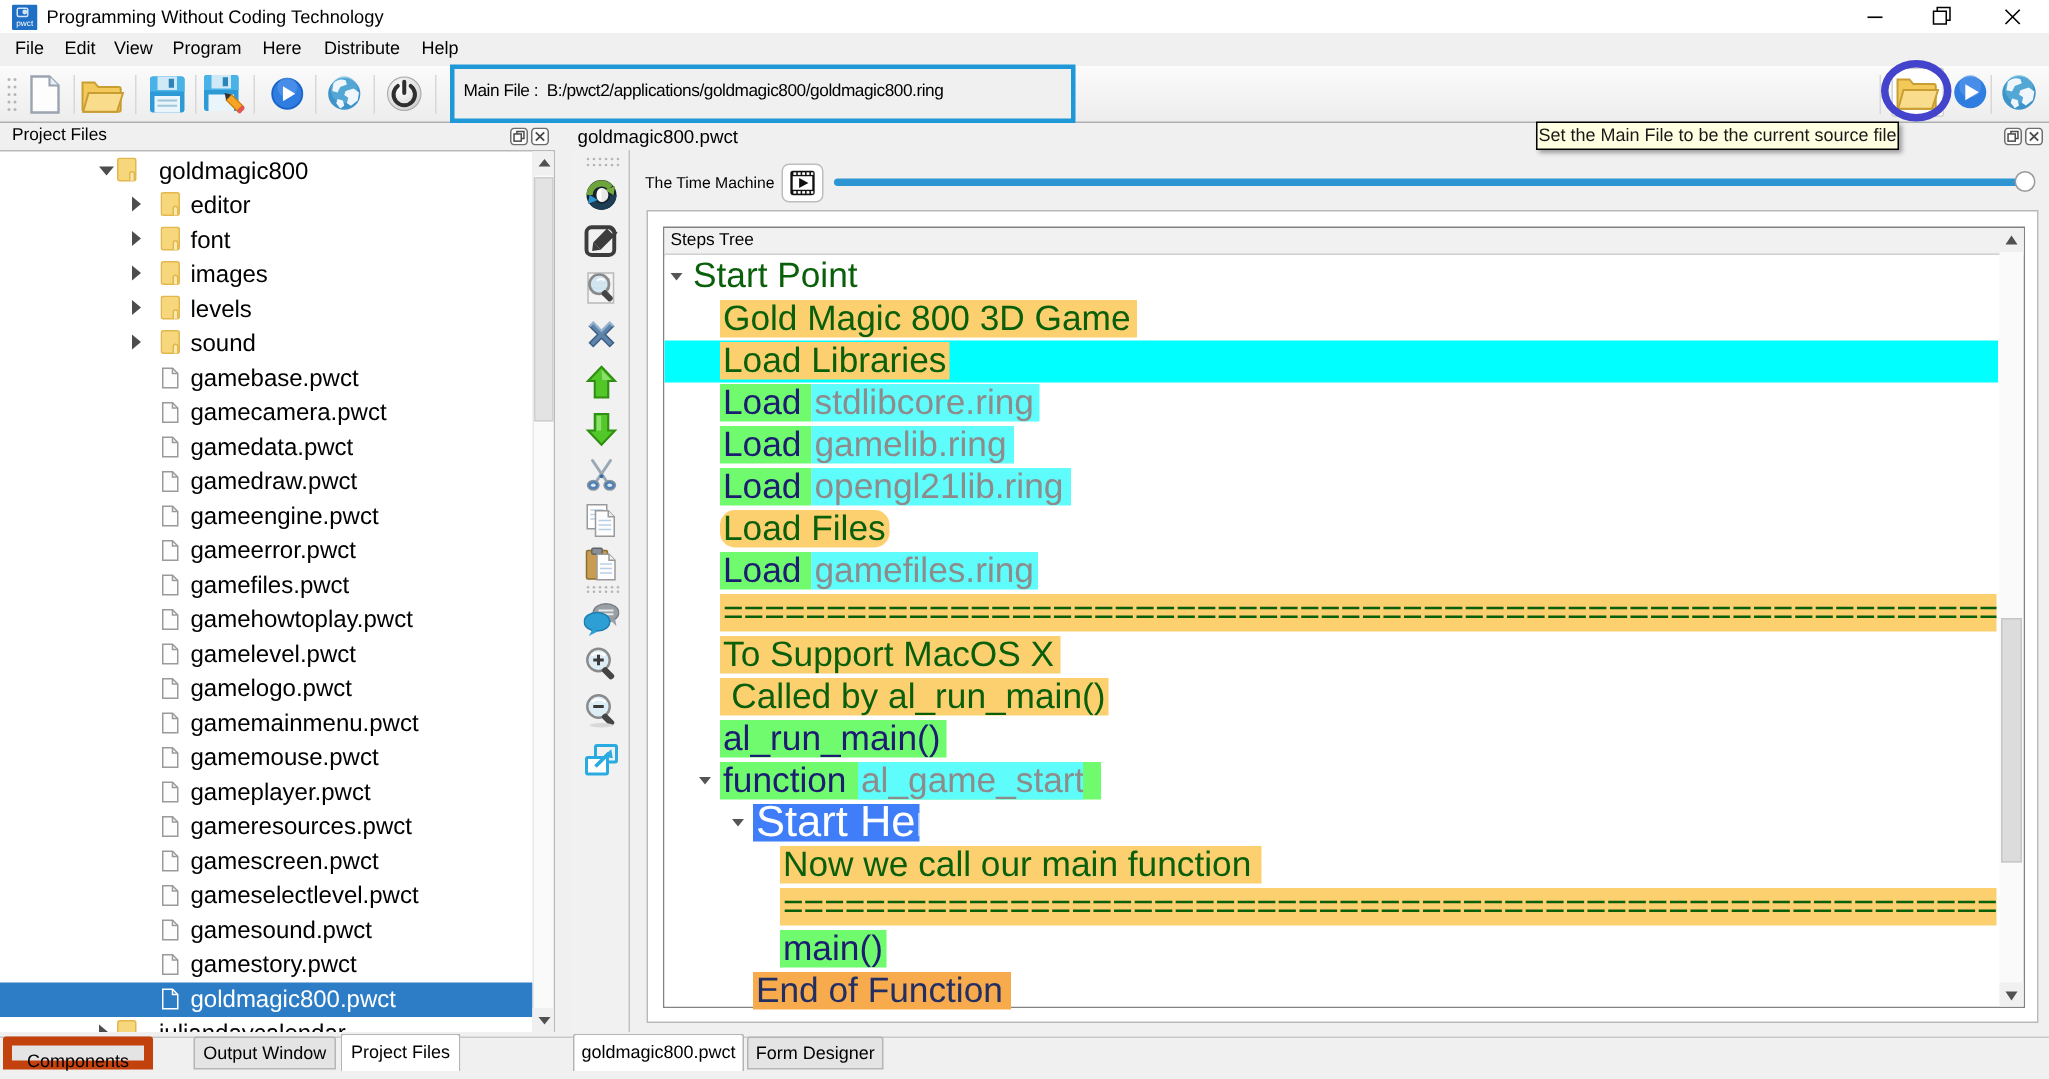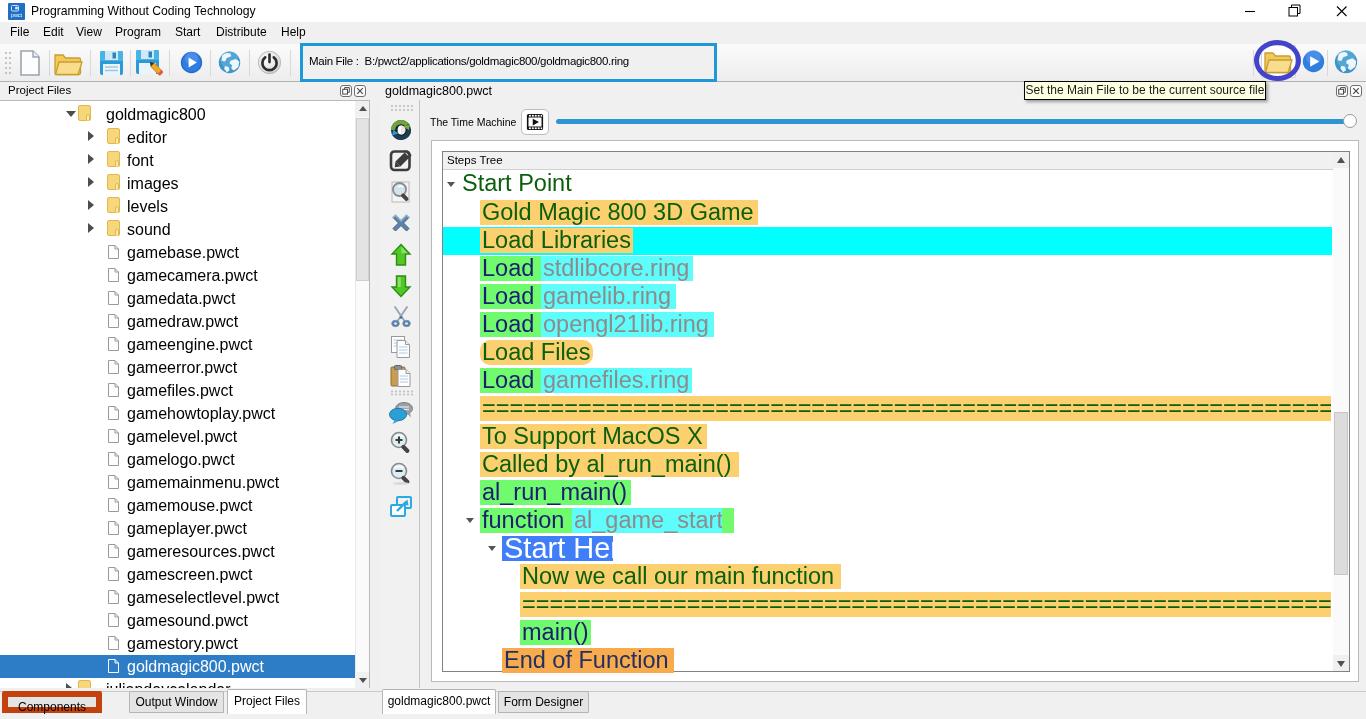--- a/index.html
+++ b/index.html
@@ -28,21 +28,21 @@
 <svg class="abs" style="left:1336px;top:4px" width="12" height="14" viewBox="0 0 12 14">
     <path d="M1 2.5 L10.5 12 M10.5 2.5 L1 12" stroke="#000" stroke-width="1.1"></path>
   </svg>
 
 <div class="abs" style="left:0;top:22px;width:1366px;height:22px;background:#f0f0f0"></div>
 <div class="abs" style="left:0;top:25px;width:1366px;height:16px;font-size:12px;color:#000">
   <span class="abs" style="left:10px">File</span>
   <span class="abs" style="left:43px">Edit</span>
   <span class="abs" style="left:76px">View</span>
   <span class="abs" style="left:115px">Program</span>
-  <span class="abs" style="left:175px">Start</span>
+  <span class="abs" style="left:175px">Here</span>
   <span class="abs" style="left:216px">Distribute</span>
   <span class="abs" style="left:281px">Help</span>
 </div>
 
 <div class="abs" style="left:0;top:44px;width:1366px;height:38px;background:linear-gradient(#fbfbfb,#ededed);border-bottom:1px solid #b0b0b0"></div>
 <svg class="abs" style="left:4px;top:51px" width="8" height="24" viewBox="0 0 8 24">
   <g fill="#b5b5b5">
       <circle cx="2" cy="2" r="1"></circle>
       <circle cx="6" cy="2" r="1"></circle>
       <circle cx="2" cy="7" r="1"></circle>
@@ -510,21 +510,21 @@
 <div style="position:absolute;left:541px;top:256px;height:25px;line-height:25px;font-size:23.5px;color:#8d8b8b;white-space:nowrap;padding:0 2px;background:#5ffcfc;width:152px;overflow:hidden;">stdlibcore.ring</div>
 <div style="position:absolute;left:480px;top:284px;height:25px;line-height:25px;font-size:23.5px;color:#1c1c70;white-space:nowrap;padding:0 2px;background:#70fa6e;width:61px;overflow:hidden;">Load</div>
 <div style="position:absolute;left:541px;top:284px;height:25px;line-height:25px;font-size:23.5px;color:#8d8b8b;white-space:nowrap;padding:0 2px;background:#5ffcfc;width:135px;overflow:hidden;">gamelib.ring</div>
 <div style="position:absolute;left:480px;top:312px;height:25px;line-height:25px;font-size:23.5px;color:#1c1c70;white-space:nowrap;padding:0 2px;background:#70fa6e;width:61px;overflow:hidden;">Load</div>
 <div style="position:absolute;left:541px;top:312px;height:25px;line-height:25px;font-size:23.5px;color:#8d8b8b;white-space:nowrap;padding:0 2px;background:#5ffcfc;width:173px;overflow:hidden;">opengl21lib.ring</div>
 <div style="position:absolute;left:480px;top:340px;height:25px;line-height:25px;font-size:23.5px;color:#0a5f0a;white-space:nowrap;padding:0 2px;background:#fccf6f;width:113px;overflow:hidden;border-radius:10px;">Load Files</div>
 <div style="position:absolute;left:480px;top:368px;height:25px;line-height:25px;font-size:23.5px;color:#1c1c70;white-space:nowrap;padding:0 2px;background:#70fa6e;width:61px;overflow:hidden;">Load</div>
 <div style="position:absolute;left:541px;top:368px;height:25px;line-height:25px;font-size:23.5px;color:#8d8b8b;white-space:nowrap;padding:0 2px;background:#5ffcfc;width:151px;overflow:hidden;">gamefiles.ring</div>
 <div style="position:absolute;left:480px;top:396px;height:25px;line-height:25px;font-size:23.5px;color:#0a5f0a;white-space:nowrap;padding:0 2px;background:#fccf6f;width:851px;overflow:hidden;">================================================================================</div>
 <div style="position:absolute;left:480px;top:424px;height:25px;line-height:25px;font-size:23.5px;color:#0a5f0a;white-space:nowrap;padding:0 2px;background:#fccf6f;width:227px;overflow:hidden;">To Support MacOS X</div>
-<div style="position:absolute;left:480px;top:452px;height:25px;line-height:25px;font-size:23.5px;color:#0a5f0a;white-space:nowrap;padding:0 2px;background:#fccf6f;width:259px;overflow:hidden;">Called by al_run_main()</div>
+<div style="position:absolute;left:480px;top:452px;height:25px;line-height:25px;font-size:23.5px;color:#0a5f0a;white-space:nowrap;padding:0 2px;background:#fccf6f;width:259px;overflow:hidden;text-align:right;">Called by al_run_main()</div>
 <div style="position:absolute;left:480px;top:480px;height:25px;line-height:25px;font-size:23.5px;color:#1c1c70;white-space:nowrap;padding:0 2px;background:#70fa6e;width:151px;overflow:hidden;">al_run_main()</div>
 <div style="position:absolute;left:466px;top:518px;width:0;height:0;border-left:4.5px solid transparent;border-right:4.5px solid transparent;border-top:5.5px solid #555"></div>
 <div style="position:absolute;left:480px;top:508px;width:254px;height:25px;background:#70fa6e;"></div>
 <div style="position:absolute;left:480px;top:508px;height:25px;line-height:25px;font-size:23.5px;color:#1c1c70;white-space:nowrap;padding:0 2px;">function</div>
 <div style="position:absolute;left:572px;top:508px;height:25px;line-height:25px;font-size:23.5px;color:#8d8b8b;white-space:nowrap;padding:0 2px;background:#5ffcfc;width:150px;overflow:hidden;">al_game_start</div>
 <div style="position:absolute;left:488px;top:546px;width:0;height:0;border-left:4.5px solid transparent;border-right:4.5px solid transparent;border-top:5.5px solid #555"></div>
 <div style="position:absolute;left:502px;top:536px;height:25px;line-height:25px;font-size:29px;color:#ffffff;white-space:nowrap;padding:0 2px;background:#3f7ef8;width:111px;overflow:hidden;">Start Here</div>
 <div style="position:absolute;left:520px;top:564px;height:25px;line-height:25px;font-size:23.5px;color:#0a5f0a;white-space:nowrap;padding:0 2px;background:#fccf6f;width:321px;overflow:hidden;">Now we call our main function</div>
 <div style="position:absolute;left:520px;top:592px;height:25px;line-height:25px;font-size:23.5px;color:#0a5f0a;white-space:nowrap;padding:0 2px;background:#fccf6f;width:811px;overflow:hidden;">================================================================================</div>
 <div style="position:absolute;left:520px;top:620px;height:25px;line-height:25px;font-size:23.5px;color:#1c1c70;white-space:nowrap;padding:0 2px;background:#70fa6e;width:71px;overflow:hidden;">main()</div>

